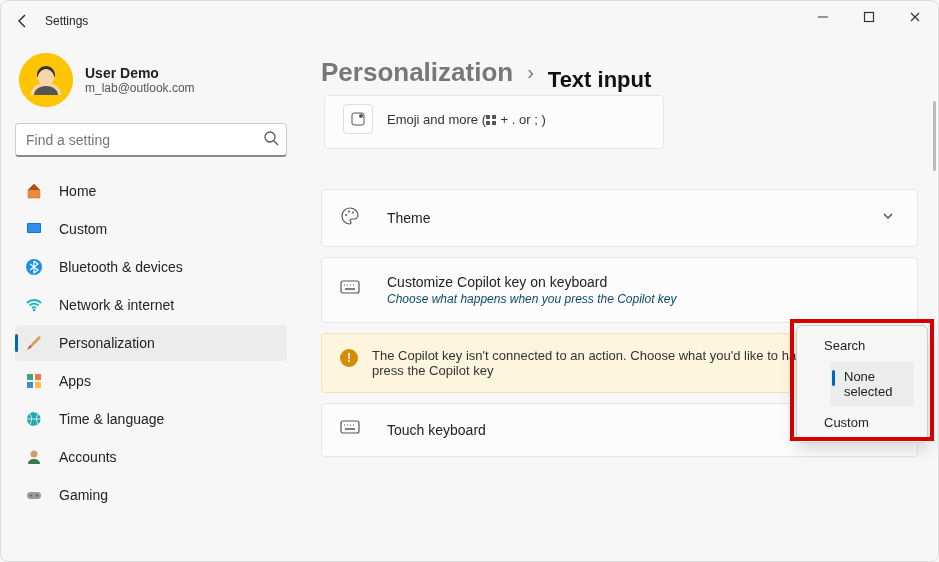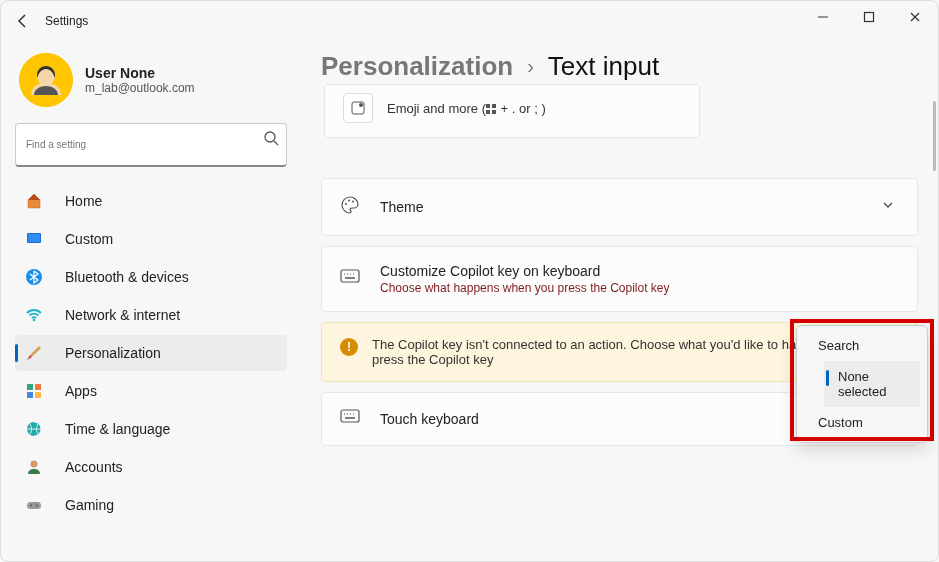--- a/index.html
+++ b/index.html
@@ -10,45 +10,45 @@
   .winbtns { position:absolute; top:0; right:0; display:flex; }
   .winbtns div { width:46px; height:32px; display:flex; align-items:center; justify-content:center; color:#333; }
   .layout { display:flex; height: calc(100% - 40px); }
   .sidebar { width: 300px; padding: 8px 14px 0 14px; }
   .profile { display:flex; align-items:center; gap:12px; padding: 4px 4px 16px 4px; }
   .avatar { width:54px; height:54px; border-radius:50%; background:#ffc500; display:flex; align-items:center; justify-content:center; overflow:hidden; }
   .avatar svg { width:54px; height:54px; }
   .profile .name { font-size:14px; font-weight:600; color:#222; }
   .profile .email { font-size:12px; color:#555; }
   .search { position:relative; margin-bottom:16px; }
-  .search input { width:100%; height:44px; border:1px solid #ccc; border-radius:4px; background:#fff; padding:0 34px 0 10px; font-size:10px; color:#555; border-bottom:2px solid #888; }
+  .search input { width:100%; height:34px; border:1px solid #ccc; border-radius:4px; background:#fff; padding:0 34px 0 10px; font-size:14px; color:#555; border-bottom:2px solid #888; }
   .search .sicon { position:absolute; right:8px; top:7px; color:#555; }
   .nav { display:flex; flex-direction:column; gap:2px; }
-  .navitem { display:flex; align-items:center; gap:22px; height:36px; padding:0 10px; border-radius:4px; font-size:14px; color:#222; cursor:pointer; position:relative; }
+  .navitem { display:flex; align-items:center; gap:16px; height:36px; padding:0 10px; border-radius:4px; font-size:14px; color:#222; cursor:pointer; position:relative; }
   .navitem.active { background:#ececec; }
   .navitem.active::before { content:""; position:absolute; left:0; top:9px; width:3px; height:18px; background:#0067c0; border-radius:2px; }
   .navicon { width:18px; height:18px; display:flex; align-items:center; justify-content:center; }
   .main { flex:1; padding: 0 20px 0 20px; position:relative; overflow:hidden; }
   .crumb { display:flex; align-items:center; gap:14px; margin-top:10px; margin-bottom:4px; }
   .crumb .parent { font-size:26px; font-weight:600; color:#777; }
   .crumb .sep { font-size:20px; color:#777; }
-  .crumb .current { font-size:26px; font-weight:400; color:#111; }
+  .crumb .current { font-size:22px; font-weight:700; color:#111;margin-top:16px; }
   .card { background:#fcfcfc; border:1px solid #e6e6e6; border-radius:4px; margin-bottom:10px; }
   .optrow { display:flex; align-items:center; gap:14px; padding:8px 18px; }
   .iconbox { width:30px; height:30px; border:1px solid #ddd; border-radius:4px; display:flex; align-items:center; justify-content:center; background:#fff; color:#555; }
   .optlabel { font-size:13px; color:#333; }
-  .settingrow { display:flex; align-items:center; padding:16px 18px; gap:18px; }
+  .settingrow { display:flex; align-items:center; padding:16px 18px; gap:25px; }
   .settingrow .lefticon { width:22px; color:#555; }
   .settingrow .texts { flex:1; }
   .settingrow .title2 { font-size:14px; color:#222; }
-  .settingrow .sub { font-size:12px; color:#7f1d1d; margin-top:2px; }
+  .settingrow .sub { font-size:12px; color:#0c4a6e; margin-top:2px;font-style:italic; }
   .chev { color:#555; width:22px; text-align:center; }
   .warning { background:#fdf5dd; border:1px solid #f0e4b8; border-radius:4px; padding:14px 18px; display:flex; gap:14px; font-size:13px; color:#333; margin-bottom:10px; }
   .warnicon { width:18px; height:18px; border-radius:50%; background:#d68b00; color:#fff; font-size:12px; display:flex; align-items:center; justify-content:center; font-weight:bold; flex-shrink:0; margin-top:1px; }
-  .dropdown { position:absolute; top:284px; right:10px; width:132px; background:#f6f6f6; border:1px solid #ccc; border-radius:6px; box-shadow:0 6px 18px rgba(0,0,0,.15); padding:4px 7px; z-index:10; }
+  .dropdown { position:absolute; top:284px; right:10px; width:132px; background:#f6f6f6; border:1px solid #ccc; border-radius:6px; box-shadow:0 6px 18px rgba(0,0,0,.15); padding:4px 13px; z-index:10; }
   .dropdown .ditem { padding:8px 14px; font-size:13px; color:#222; position:relative; cursor:pointer; }
   .dropdown .ditem.sel { background:#ececec;margin-left:20px; }
   .dropdown .ditem.sel::before { content:""; position:absolute; left:2px; top:9px; width:3px; height:16px; background:#0067c0; border-radius:2px; }
   .redbox { position:absolute; top:278px; right:4px; width:144px; height:122px; border:4px solid #d40000; z-index:20; pointer-events:none; }
   .scrollbar { position:absolute; right:2px; top:60px; width:3px; height:70px; background:#bbb; border-radius:2px; }
   .winkey { display:inline-block; width:11px; height:11px; position:relative; vertical-align:middle; }
   .winkey::before { content:""; position:absolute; inset:0; background:
     linear-gradient(#555,#555) 0 0/4px 4px no-repeat,
     linear-gradient(#555,#555) 6px 0/4px 4px no-repeat,
     linear-gradient(#555,#555) 0 6px/4px 4px no-repeat,
@@ -89,21 +89,21 @@
     <div class="profile">
       <div class="avatar">
         <svg viewBox="0 0 54 54">
             <circle cx="27" cy="27" r="27" fill="#ffc500"></circle>
             <path d="M27 14c-5 0-9 4-9 9 0 3 1.4 5.6 3.6 7.3C16 32 12 36 12 42h30c0-6-4-10-9.6-11.7C34.6 28.6 36 26 36 23c0-5-4-9-9-9z" fill="#f6d6a8"></path>
             <path d="M18 22c0-5 4-9 9-9s9 4 9 9c0 1-.1 1.9-.4 2.8-1-5-4.5-8.8-8.6-8.8s-7.6 3.8-8.6 8.8C18.1 23.9 18 23 18 22z" fill="#333"></path>
             <path d="M15 42c0-5 5-9 12-9s12 4 12 9H15z" fill="#555"></path>
           </svg>
       </div>
       <div>
-        <div class="name">User None</div>
+        <div class="name">User Demo</div>
         <div class="email">m_lab@outlook.com</div>
       </div>
     </div>
     <div class="search">
       <input type="text" placeholder="Find a setting" style="">
       <span class="sicon"><svg width="16" height="16" viewBox="0 0 16 16">
             <circle cx="7" cy="7" r="5" stroke="#555" stroke-width="1.3" fill="none"></circle>
             <line x1="11" y1="11" x2="15" y2="15" stroke="#555" stroke-width="1.3"></line>
           </svg></span>
     </div>
@@ -197,21 +197,21 @@
 
   <div class="main">
     <div class="scrollbar"></div>
 
     <div class="crumb">
       <span class="parent">Personalization</span>
       <span class="sep">›</span>
       <span class="current">Text input</span>
     </div>
 
-    <div class="card" style="width:376px; margin-left:3px; margin-top:-2px; padding-bottom:6px;">
+    <div class="card" style="width:340px; margin-left:3px; margin-top:-2px; padding-bottom:6px;">
       <div class="optrow">
         <div class="iconbox">
             <svg width="16" height="16" viewBox="0 0 16 16">
               <rect x="2" y="2" width="12" height="12" rx="2" fill="none" stroke="#555"></rect>
               <circle cx="11" cy="5" r="2" fill="#555"></circle>
             </svg>
           </div>
         <div class="optlabel"><span>Emoji and more (</span><span class="winkey"></span><span> + . or ; )</span></div>
       </div>
     </div>

